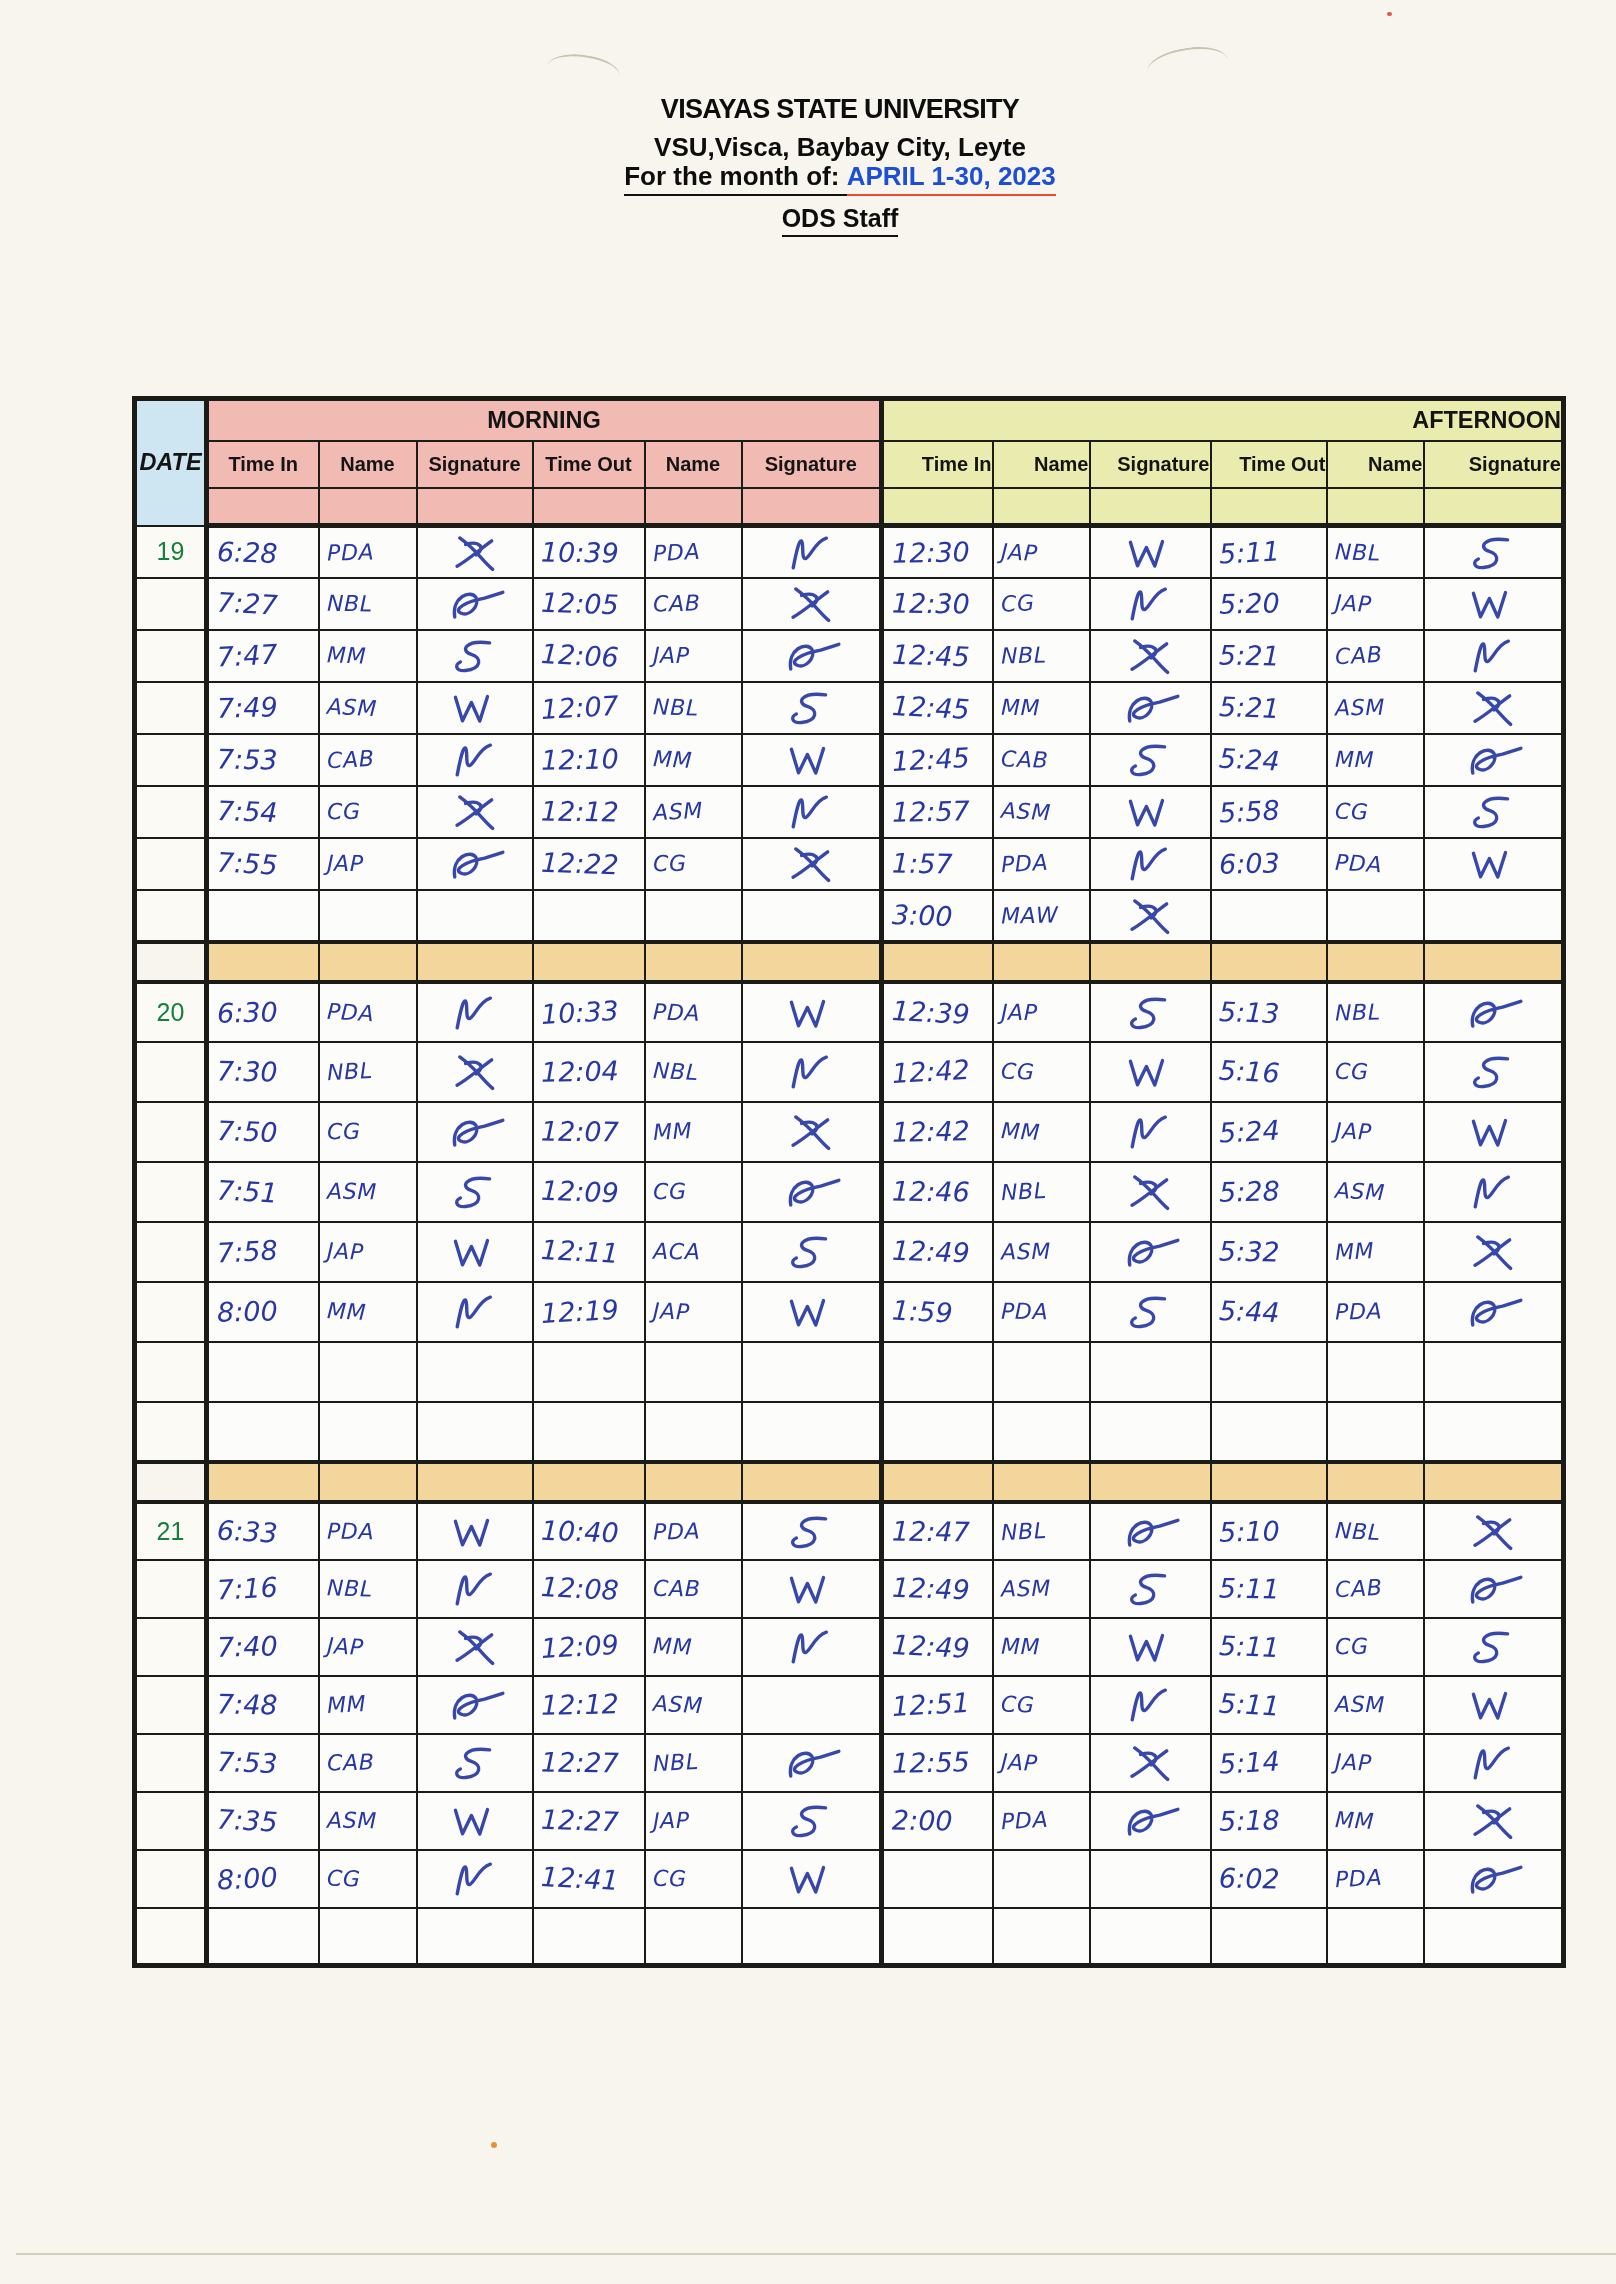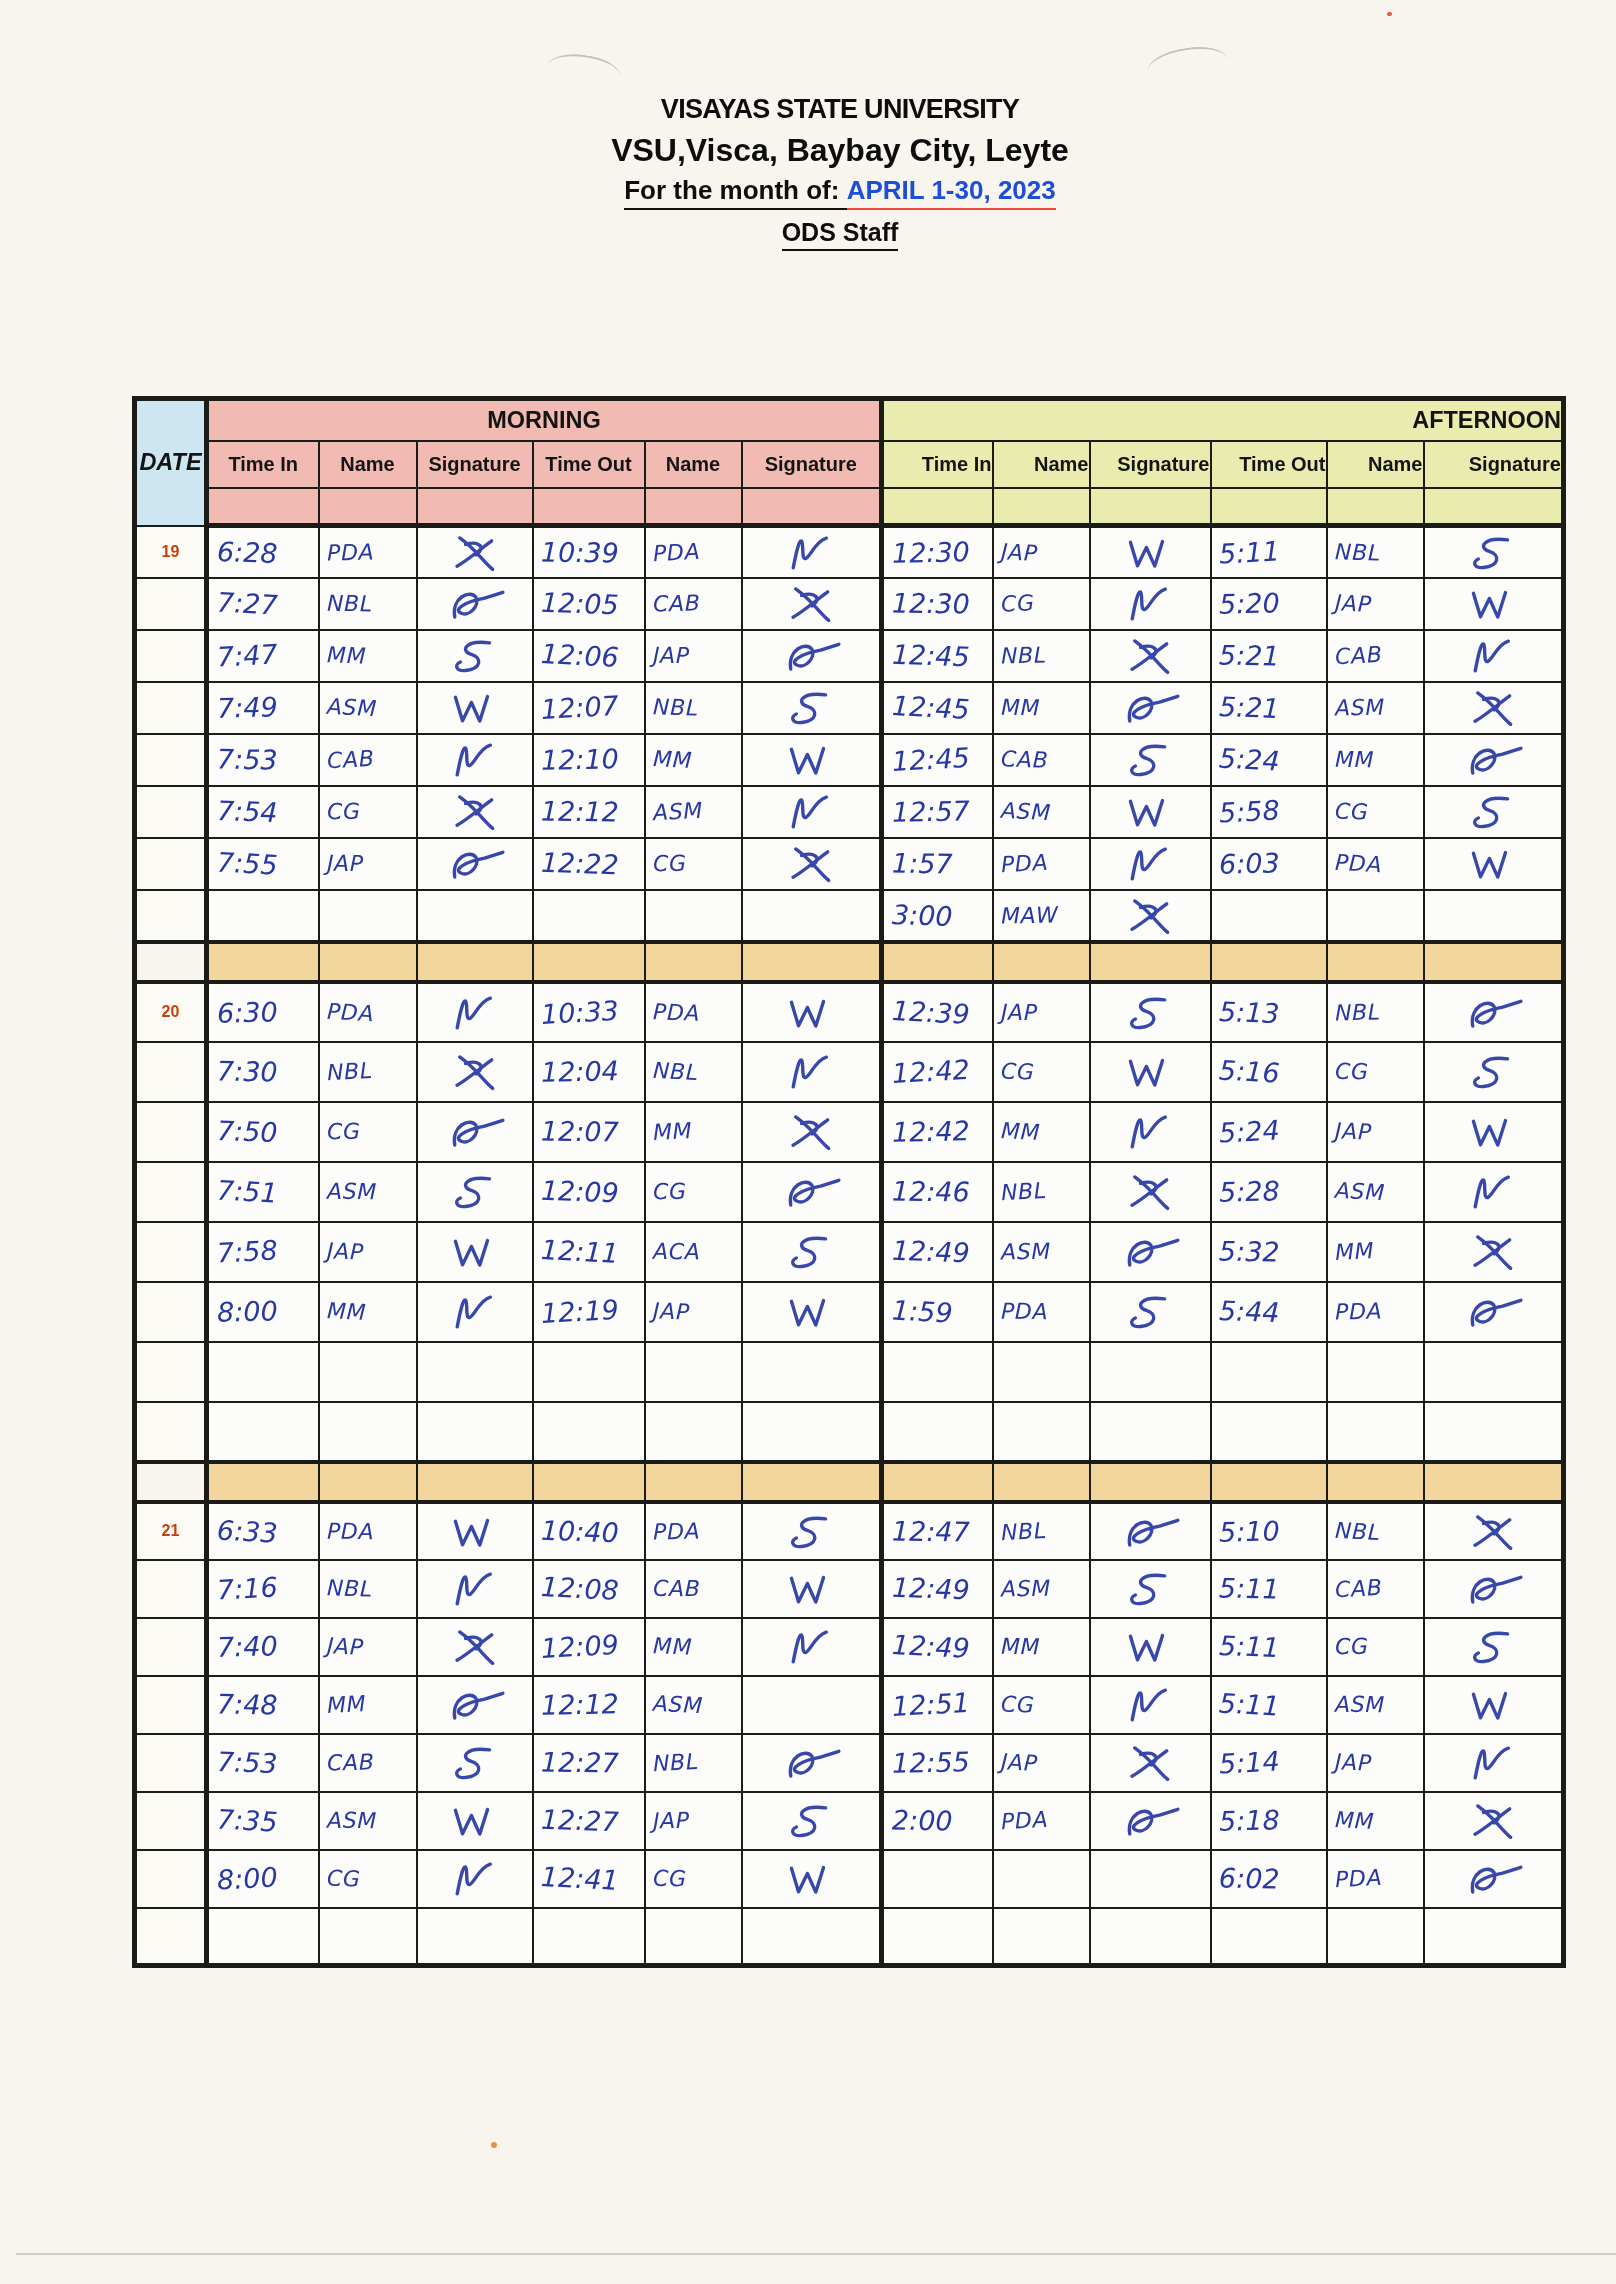--- a/index.html
+++ b/index.html
@@ -3,21 +3,21 @@
 <meta charset="utf-8">
 <style>
   html,body{margin:0;padding:0;background:#9a9a9a;}
   .page{position:relative;width:1616px;height:2284px;background:#f8f5ee;overflow:hidden;
         font-family:"Liberation Sans",sans-serif;}
   
   .header{position:absolute;top:95px;left:63px;width:1554px;text-align:center;color:#0d0d0d;}
   .hl{font-weight:bold;line-height:1.05;}
   .hl1{font-size:27px;letter-spacing:-0.7px;margin:0 0 10.4px 0;}
   .hl2{font-size:27px;letter-spacing:-0.7px;margin:0 0 10.4px 0;}
-  .hl3{font-size:32px;margin:8px;}
+  .hl3{font-size:26px;margin:0;}
   .dtr-title{font-family:"Liberation Serif",serif;font-weight:bold;font-size:31px;
              letter-spacing:7.8px;margin:48px 0 11.7px 0;}
   .month-line{font-size:26px;font-weight:bold;margin:0 0 11.7px 0;}
   .u-black{border-bottom:2.6px solid #111;padding-bottom:2.6px;}
   .u-red{border-bottom:2.6px solid #ee4a33;padding-bottom:2.6px;color:#1d4ed8;}
   .ods{font-size:25px;font-weight:bold;display:inline-block;border-bottom:2.6px solid #111;
        padding-bottom:2px;margin:0;}
   
   table.dtr{position:absolute;left:132px;top:396px;border-collapse:collapse;table-layout:fixed;
             border:5.2px solid #1b1b18;background:#fcfcfa;}
@@ -26,21 +26,21 @@
   .dtr .c6{border-right-width:5.2px;}
   .dtr tr.h3 th{border-bottom-width:5.2px;}
   .dtr tr.sep td{border-top-width:4.6px;border-bottom-width:4.6px;}
   .datehead{background:#cde6f1;font-size:23.5px;font-weight:bold;color:#0d0d0d;font-style:italic;}
   .mo{background:#f1bab3;}
   .af{background:#e9ecae;text-align:right;}
   tr.h1 th{font-size:23.5px;font-weight:bold;color:#141414;}
   tr.h2 th{font-size:20px;font-weight:bold;color:#141414;}
   td.data{background:#fcfcfa;vertical-align:middle;text-align:left;padding:1.3px 2.6px 1.3px 7.8px;}
   td.dcell{background:#fbfaf5;text-align:center;vertical-align:middle;}
-  .dnum{font-size:16px;font-weight:bold;color:#c2410c;}
+  .dnum{font-size:25px;font-weight:normal;color:#15803d;}
   td.sepcell{background:#f2d69c;}
   td.sepdate{background:#f8f5ee;}
   
   .hw{font-family:"DejaVu Sans",sans-serif;font-style:italic;color:#2737a3;
       display:inline-block;white-space:nowrap;}
   .time{font-size:27px;}
   .nm{font-size:22px;letter-spacing:0.7px;}
   .sig{display:block;margin:0 auto;}
   .r0{transform:rotate(-3deg);}
   .r1{transform:rotate(2deg);}

